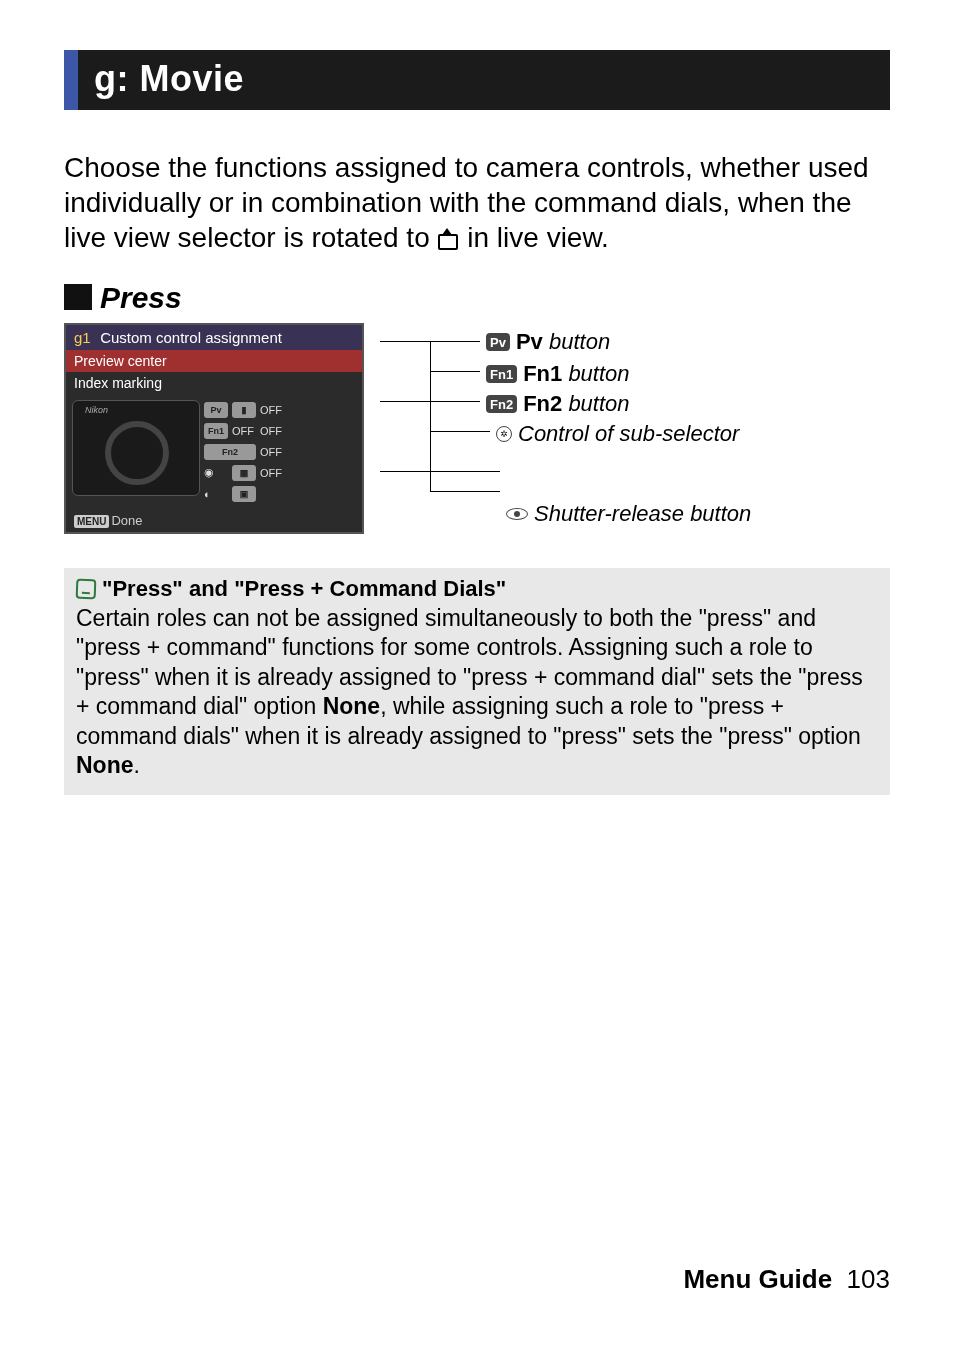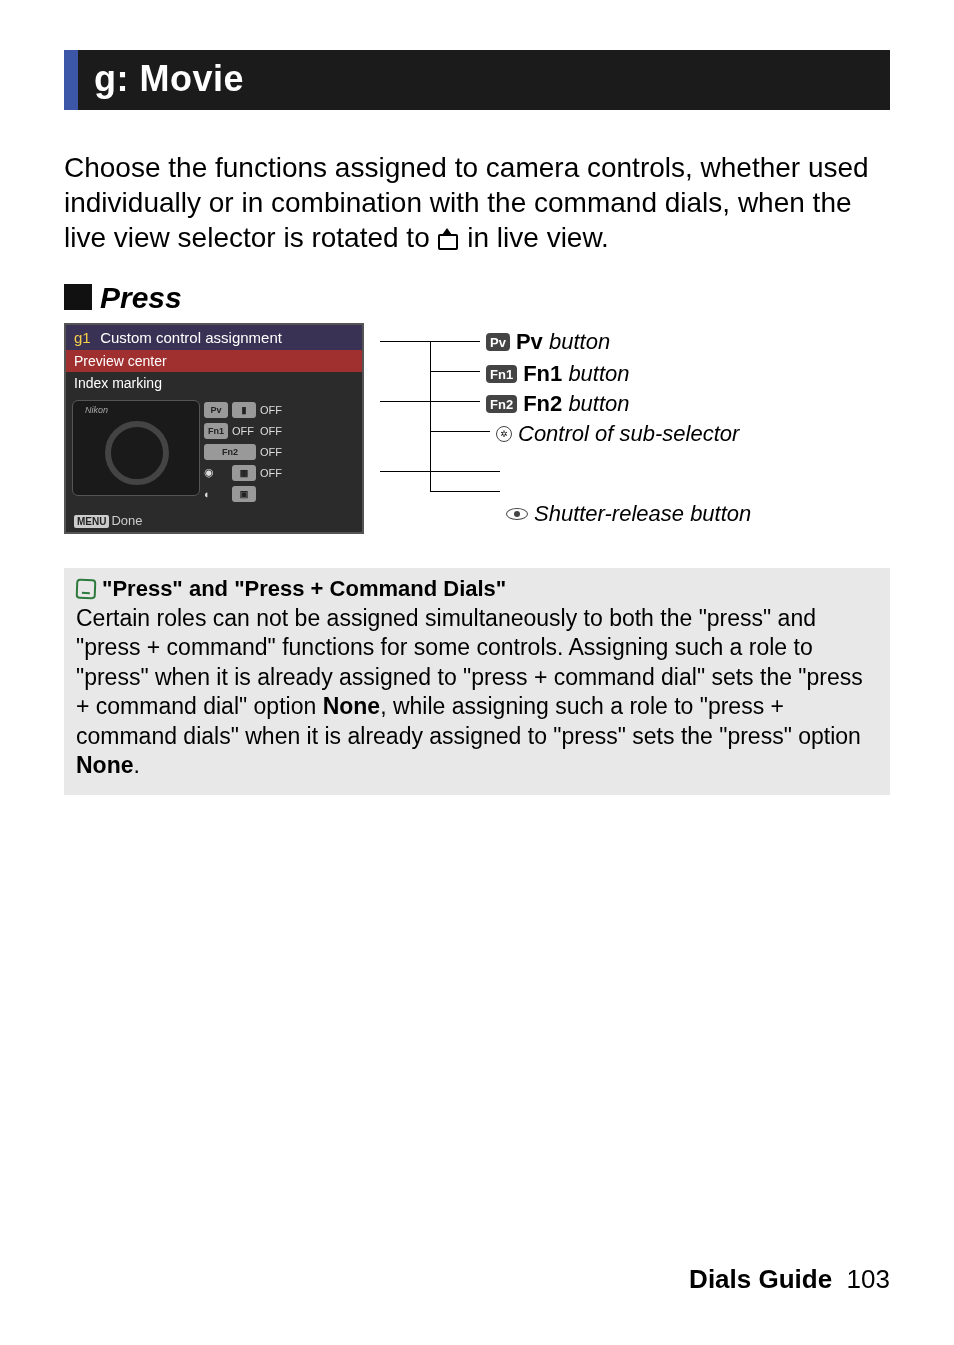--- a/index.html
+++ b/index.html
@@ -386,17 +386,17 @@
   <div class="note-box">
     <div class="note-title">
       <span class="note-icon"></span><span>"Press" and "Press + Command Dials"</span>
     </div>
     <div class="note-body">
       <span>Certain roles can not be assigned simultaneously to both the "press" and "press + command" functions for some controls.  Assigning such a role to "press" when it is already assigned to "press + command dial" sets the "press + command dial" option </span><b>None</b><span>, while assigning such a role to "press + command dials" when it is already assigned to "press" sets the "press" option </span><b>None</b><span>.</span>
     </div>
   </div>
 
   <div class="footer">
-    <span class="label">Dials Guide</span>
+    <span class="label">Menu Guide</span>
     &nbsp;<span>103</span>
   </div>
 
 </div>
 
 </body></html>

